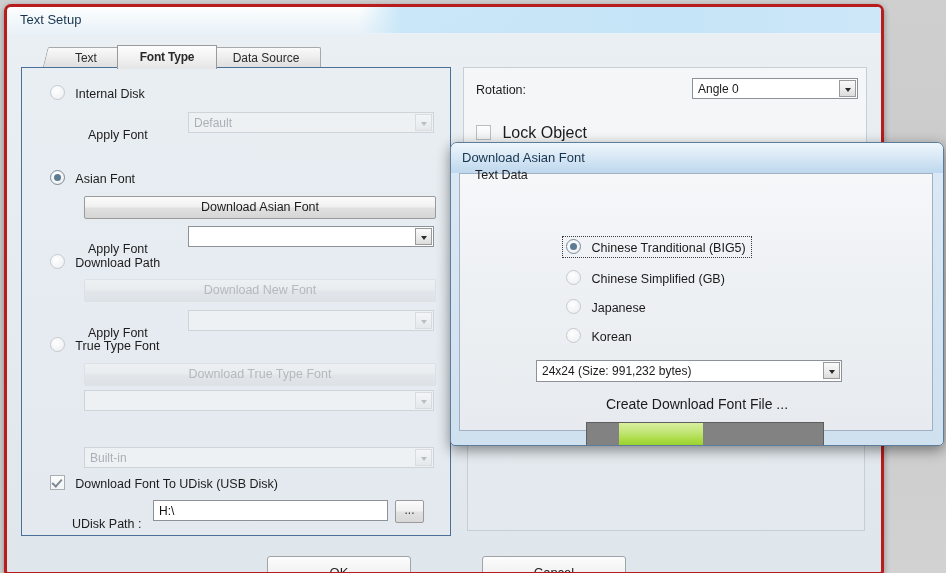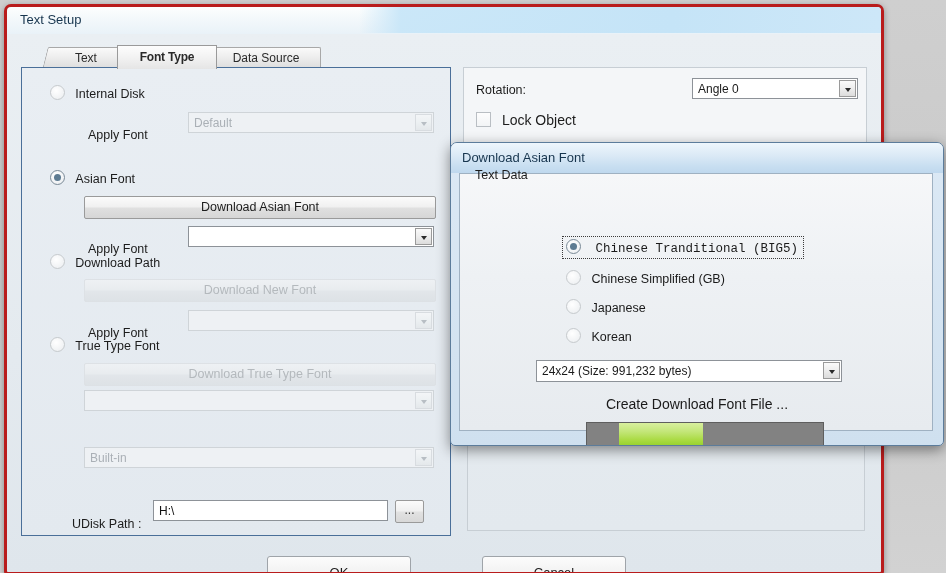--- a/index.html
+++ b/index.html
@@ -240,22 +240,22 @@
     left: 456px; top: 33px;
     width: 402px; height: 84px;
     background: #f4f6f8;
     border: 1px solid #c7ced4;
   }
   #rotation-label {
     position: absolute; left: 12px; top: 15px;
     font-size: 12.5px; color: #1c1c1c;
   }
   #lock-object-row {
-    position: absolute; left: 12px; top: 44px;
-    font-size: 14px; color: #1c1c1c;
+    position: absolute; left: 12px; top: 56px;
+    font-size: 16px; color: #1c1c1c;
   }
   #textdata-label {
     position: absolute;
     left: 468px; top: 134px;
     font-size: 12.5px; color: #1c1c1c;
     z-index: 1;
   }
   #textdata-group {
     position: absolute;
     left: 460px; top: 143px;
@@ -315,21 +315,20 @@
     position: absolute;
     left: 102px;
     font-size: 12.5px;
     color: #1a1a1a;
     padding: 3px 6px 3px 4px;
     white-space: nowrap;
   }
   .mradio-row.focus {
     border: 1px dotted #3b3b3b;
     padding: 2px 5px 2px 3px;
-    font-family: Liberation Mono, monospace;
   }
 
   #size-combo {
     position: absolute;
     left: 76px; top: 186px;
     width: 306px; height: 22px;
   }
   #create-msg {
     position: absolute;
     left: 1px; top: 222px; width: 100%;
@@ -419,20 +418,24 @@
       <div class="wide-btn disabled" style="left:62px; top:295px; width:350px;">Download True Type Font</div>
       <div class="combo disabled" style="left:62px; top:322px; width:350px;">
         <span class="cval"></span>
         <span class="carrow"></span>
       </div>
       <div class="combo disabled" style="left:62px; top:379px; width:350px;">
         <span class="cval">Built-in</span>
         <span class="carrow"></span>
       </div>
 
+      <div class="opt-row" style="top:407px;">
+        <span class="checkbox on"></span>
+        <span class="opt-label">Download Font To UDisk (USB Disk)</span>
+      </div>
       <div class="sub-label" style="left:50px; top:437px;">UDisk Path :</div>
       <div class="textfield" style="left:131px; top:432px; width:235px;">
         <span>H:\</span>
       </div>
       <div class="small-btn" style="left:373px; top:432px;">...</div>
     </div>
 
     <div id="right-panel">
       <div id="rotation-label">Rotation:</div>
       <div class="combo" style="left:228px; top:10px; width:166px;">

